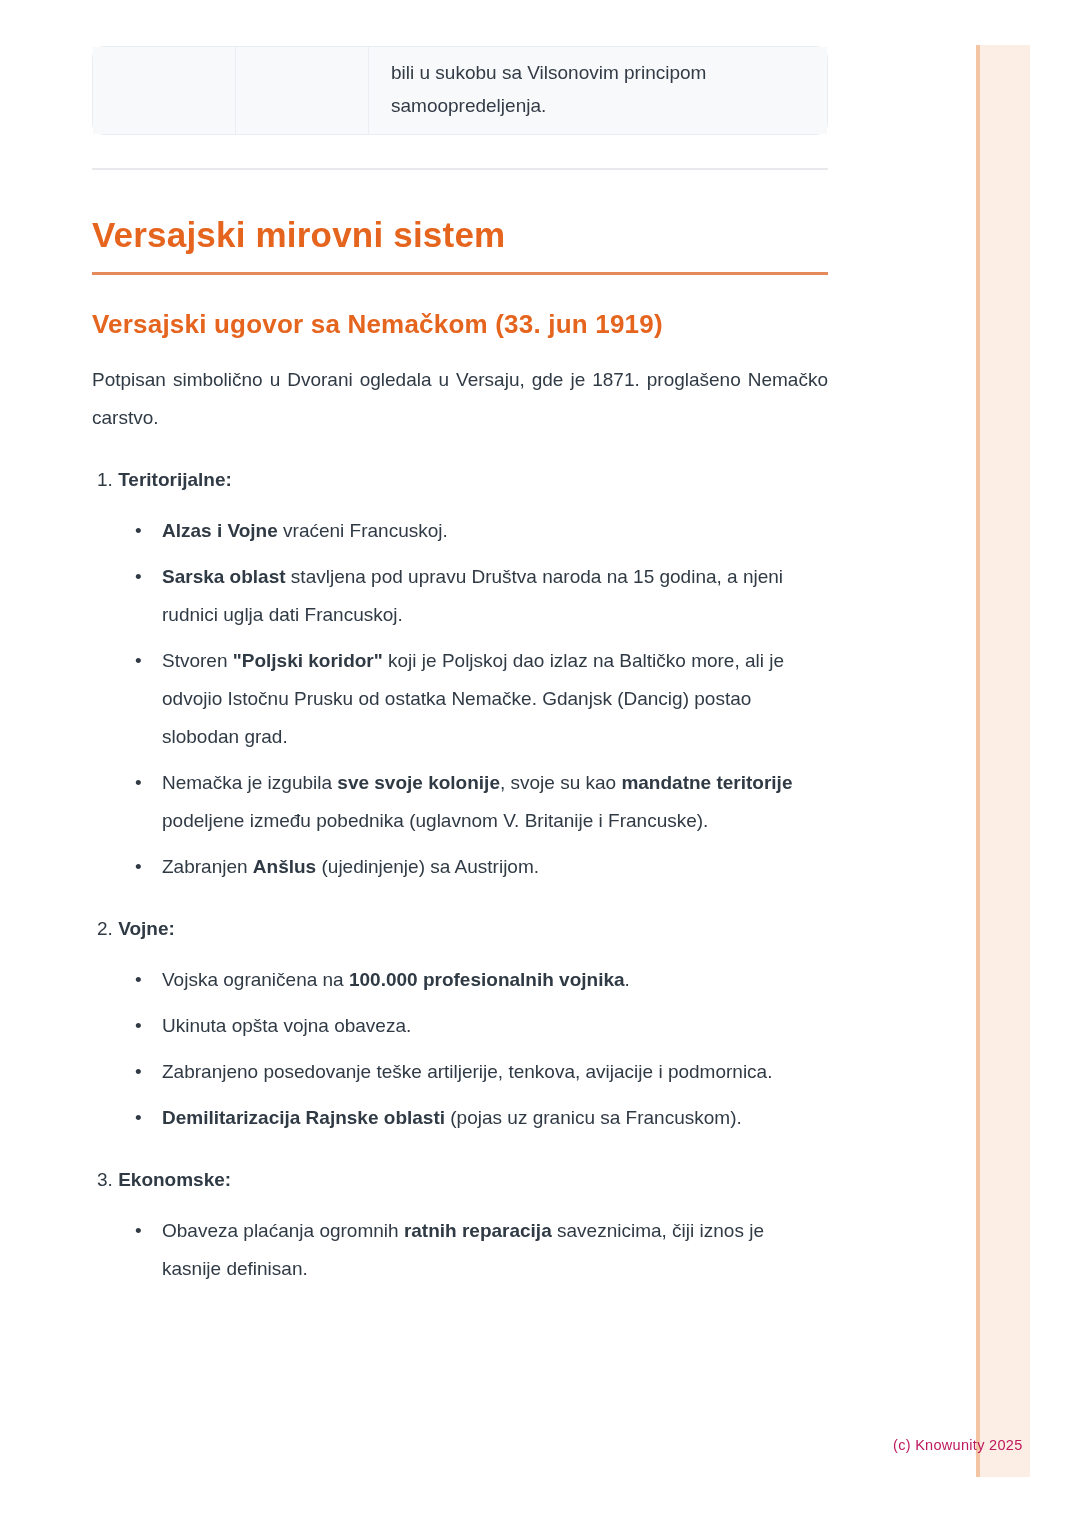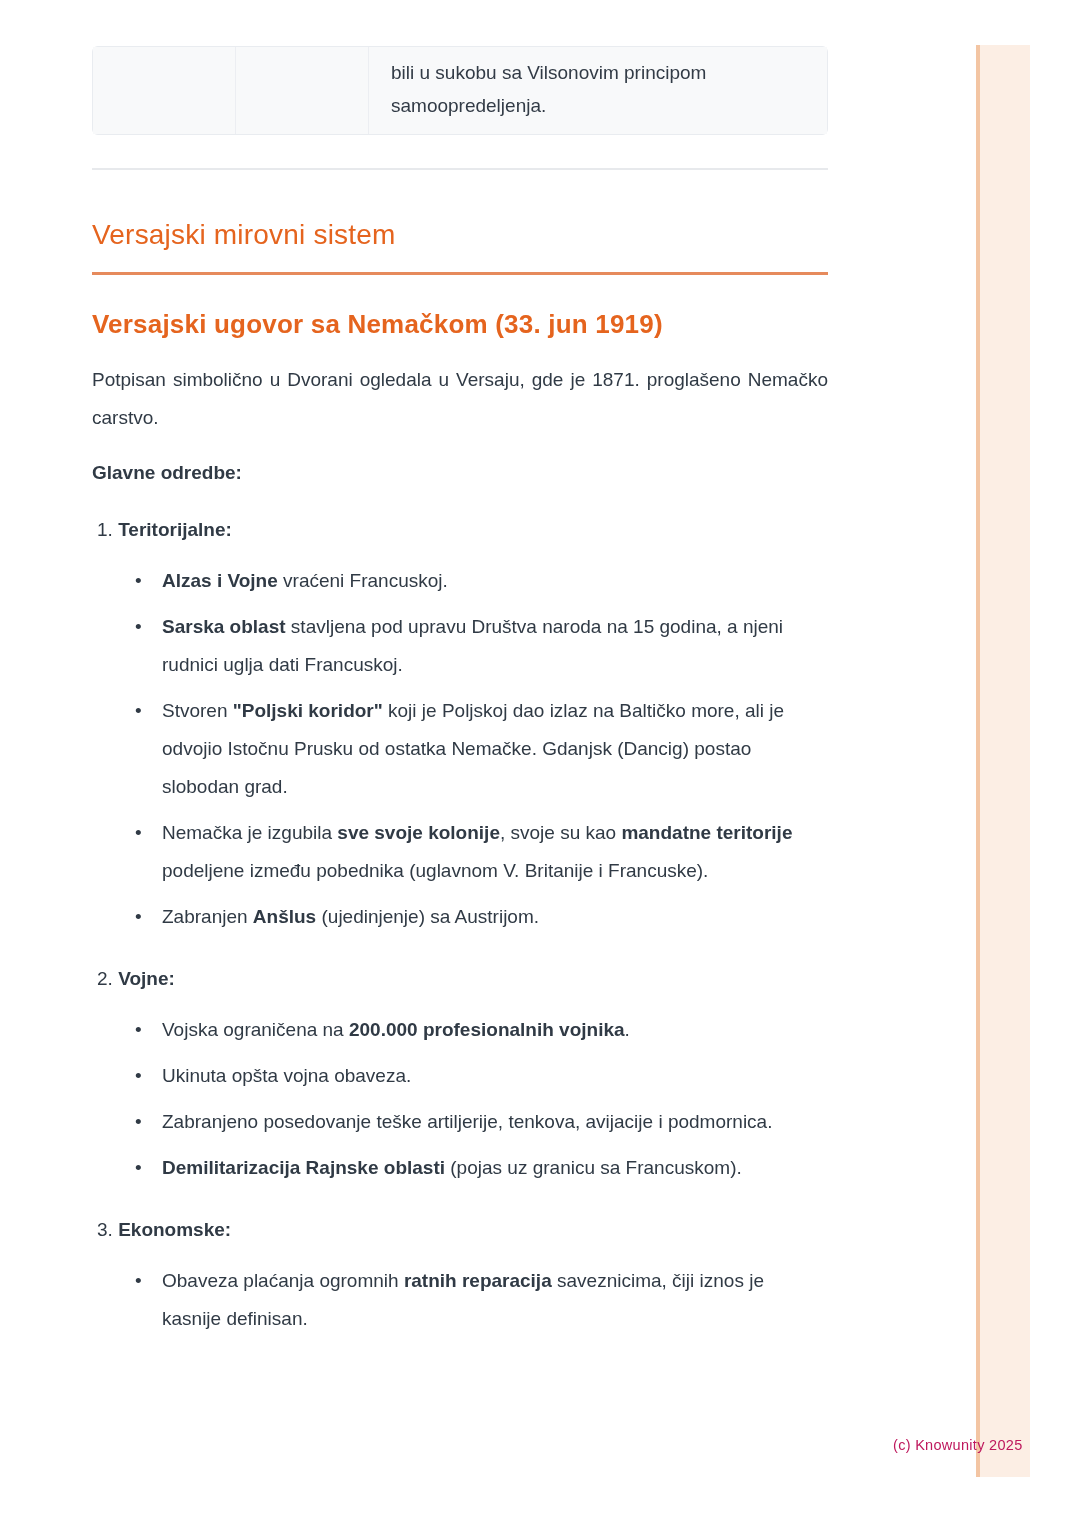--- a/index.html
+++ b/index.html
@@ -5,30 +5,30 @@
   html,body{margin:0;padding:0;}
   body{
     width:1080px;height:1528px;position:relative;overflow:hidden;
     background:#ffffff;
     font-family:"Liberation Sans","DejaVu Sans",sans-serif;
     color:var(--text,#303a45);
   }
   .content{position:absolute;left:92px;top:0;width:736px;}
 
   
-  .frag-table{margin-top:46px;display:flex;border:1px solid #e9ecf0;border-radius:6px;}
+  .frag-table{margin-top:46px;display:flex;border:1px solid #e9ecf0;border-radius:12px;}
   .cell{background:#f8f9fa;border-right:1px solid #eceef2;box-sizing:border-box;min-height:87px;}
   .cell-0{width:143px;}
   .cell-1{width:133px;}
   .cell-2{flex:1;border-right:none;padding:9px 20px 12px 22px;font-size:19px;line-height:33px;color:#323b46;}
 
   .divider{margin-top:33px;height:2px;background:#e7e9ec;}
 
   
-  h1{margin:44px 0 0;font-size:28px;line-height:42px;font-weight:400;color:var(--accent,#e5641e);letter-spacing:.2px;}
+  h1{margin:44px 0 0;font-size:35px;line-height:42px;font-weight:700;color:var(--accent,#e5641e);letter-spacing:.2px;}
   .h1-rule{margin-top:16px;height:3px;background:var(--accent-soft,#e68a5c);}
   h2{margin:32px 0 0;font-size:26px;line-height:34px;font-weight:700;color:var(--accent,#e5641e);letter-spacing:.2px;}
 
   
   .lead{margin:20px 0 0;font-size:19px;line-height:38px;text-align:justify;}
   .bold-lead{margin:22px 0 0;font-size:19px;line-height:28px;font-weight:700;}
 
   
   #sections{margin-top:6px;}
   .section{margin-top:28px;}
@@ -67,37 +67,36 @@
   <div class="divider"></div>
 
   <h1>Versajski mirovni sistem</h1>
   <div class="h1-rule"></div>
 
 
   <h2>Versajski ugovor sa Nemačkom (33. jun 1919)</h2>
 
   <p class="lead">Potpisan simbolično u Dvorani ogledala u Versaju, gde je 1871. proglašeno Nemačko carstvo.</p>
 
-  <p class="bold-lead">Glavne odredbe:</p>
 
   <div id="sections">
       <div class="section">
         <div class="sec-head"><span class="sec-num">1.</span> <span class="sec-title">Teritorijalne:</span></div>
         <ul>
           <li><span class="dot">•</span><strong>Alzas i Vojne</strong><span> vraćeni Francuskoj.</span></li>
           <li><span class="dot">•</span><strong>Sarska oblast</strong><span> stavljena pod upravu Društva naroda na 15 godina, a njeni rudnici uglja dati Francuskoj.</span></li>
           <li><span class="dot">•</span><span>Stvoren </span><strong>"Poljski koridor"</strong><span> koji je Poljskoj dao izlaz na Baltičko more, ali je odvojio Istočnu Prusku od ostatka Nemačke. Gdanjsk (Dancig) postao slobodan grad.</span></li>
           <li><span class="dot">•</span><span>Nemačka je izgubila </span><strong>sve svoje kolonije</strong><span>, svoje su kao </span><strong>mandatne teritorije</strong><span> podeljene između pobednika (uglavnom V. Britanije i Francuske).</span></li>
           <li><span class="dot">•</span><span>Zabranjen </span><strong>Anšlus</strong><span> (ujedinjenje) sa Austrijom.</span></li>
         </ul>
       </div>
       <div class="section">
         <div class="sec-head"><span class="sec-num">2.</span> <span class="sec-title">Vojne:</span></div>
         <ul>
-          <li><span class="dot">•</span><span>Vojska ograničena na </span><strong>200.000 profesionalnih vojnika</strong><span>.</span></li>
+          <li><span class="dot">•</span><span>Vojska ograničena na </span><strong>100.000 profesionalnih vojnika</strong><span>.</span></li>
           <li><span class="dot">•</span><span>Ukinuta opšta vojna obaveza.</span></li>
           <li><span class="dot">•</span><span>Zabranjeno posedovanje teške artiljerije, tenkova, avijacije i podmornica.</span></li>
           <li><span class="dot">•</span><strong>Demilitarizacija Rajnske oblasti</strong><span> (pojas uz granicu sa Francuskom).</span></li>
         </ul>
       </div>
       <div class="section">
         <div class="sec-head"><span class="sec-num">3.</span> <span class="sec-title">Ekonomske:</span></div>
         <ul>
           <li><span class="dot">•</span><span>Obaveza plaćanja ogromnih </span><strong>ratnih reparacija</strong><span> saveznicima, čiji iznos je kasnije definisan.</span></li>
         </ul>

